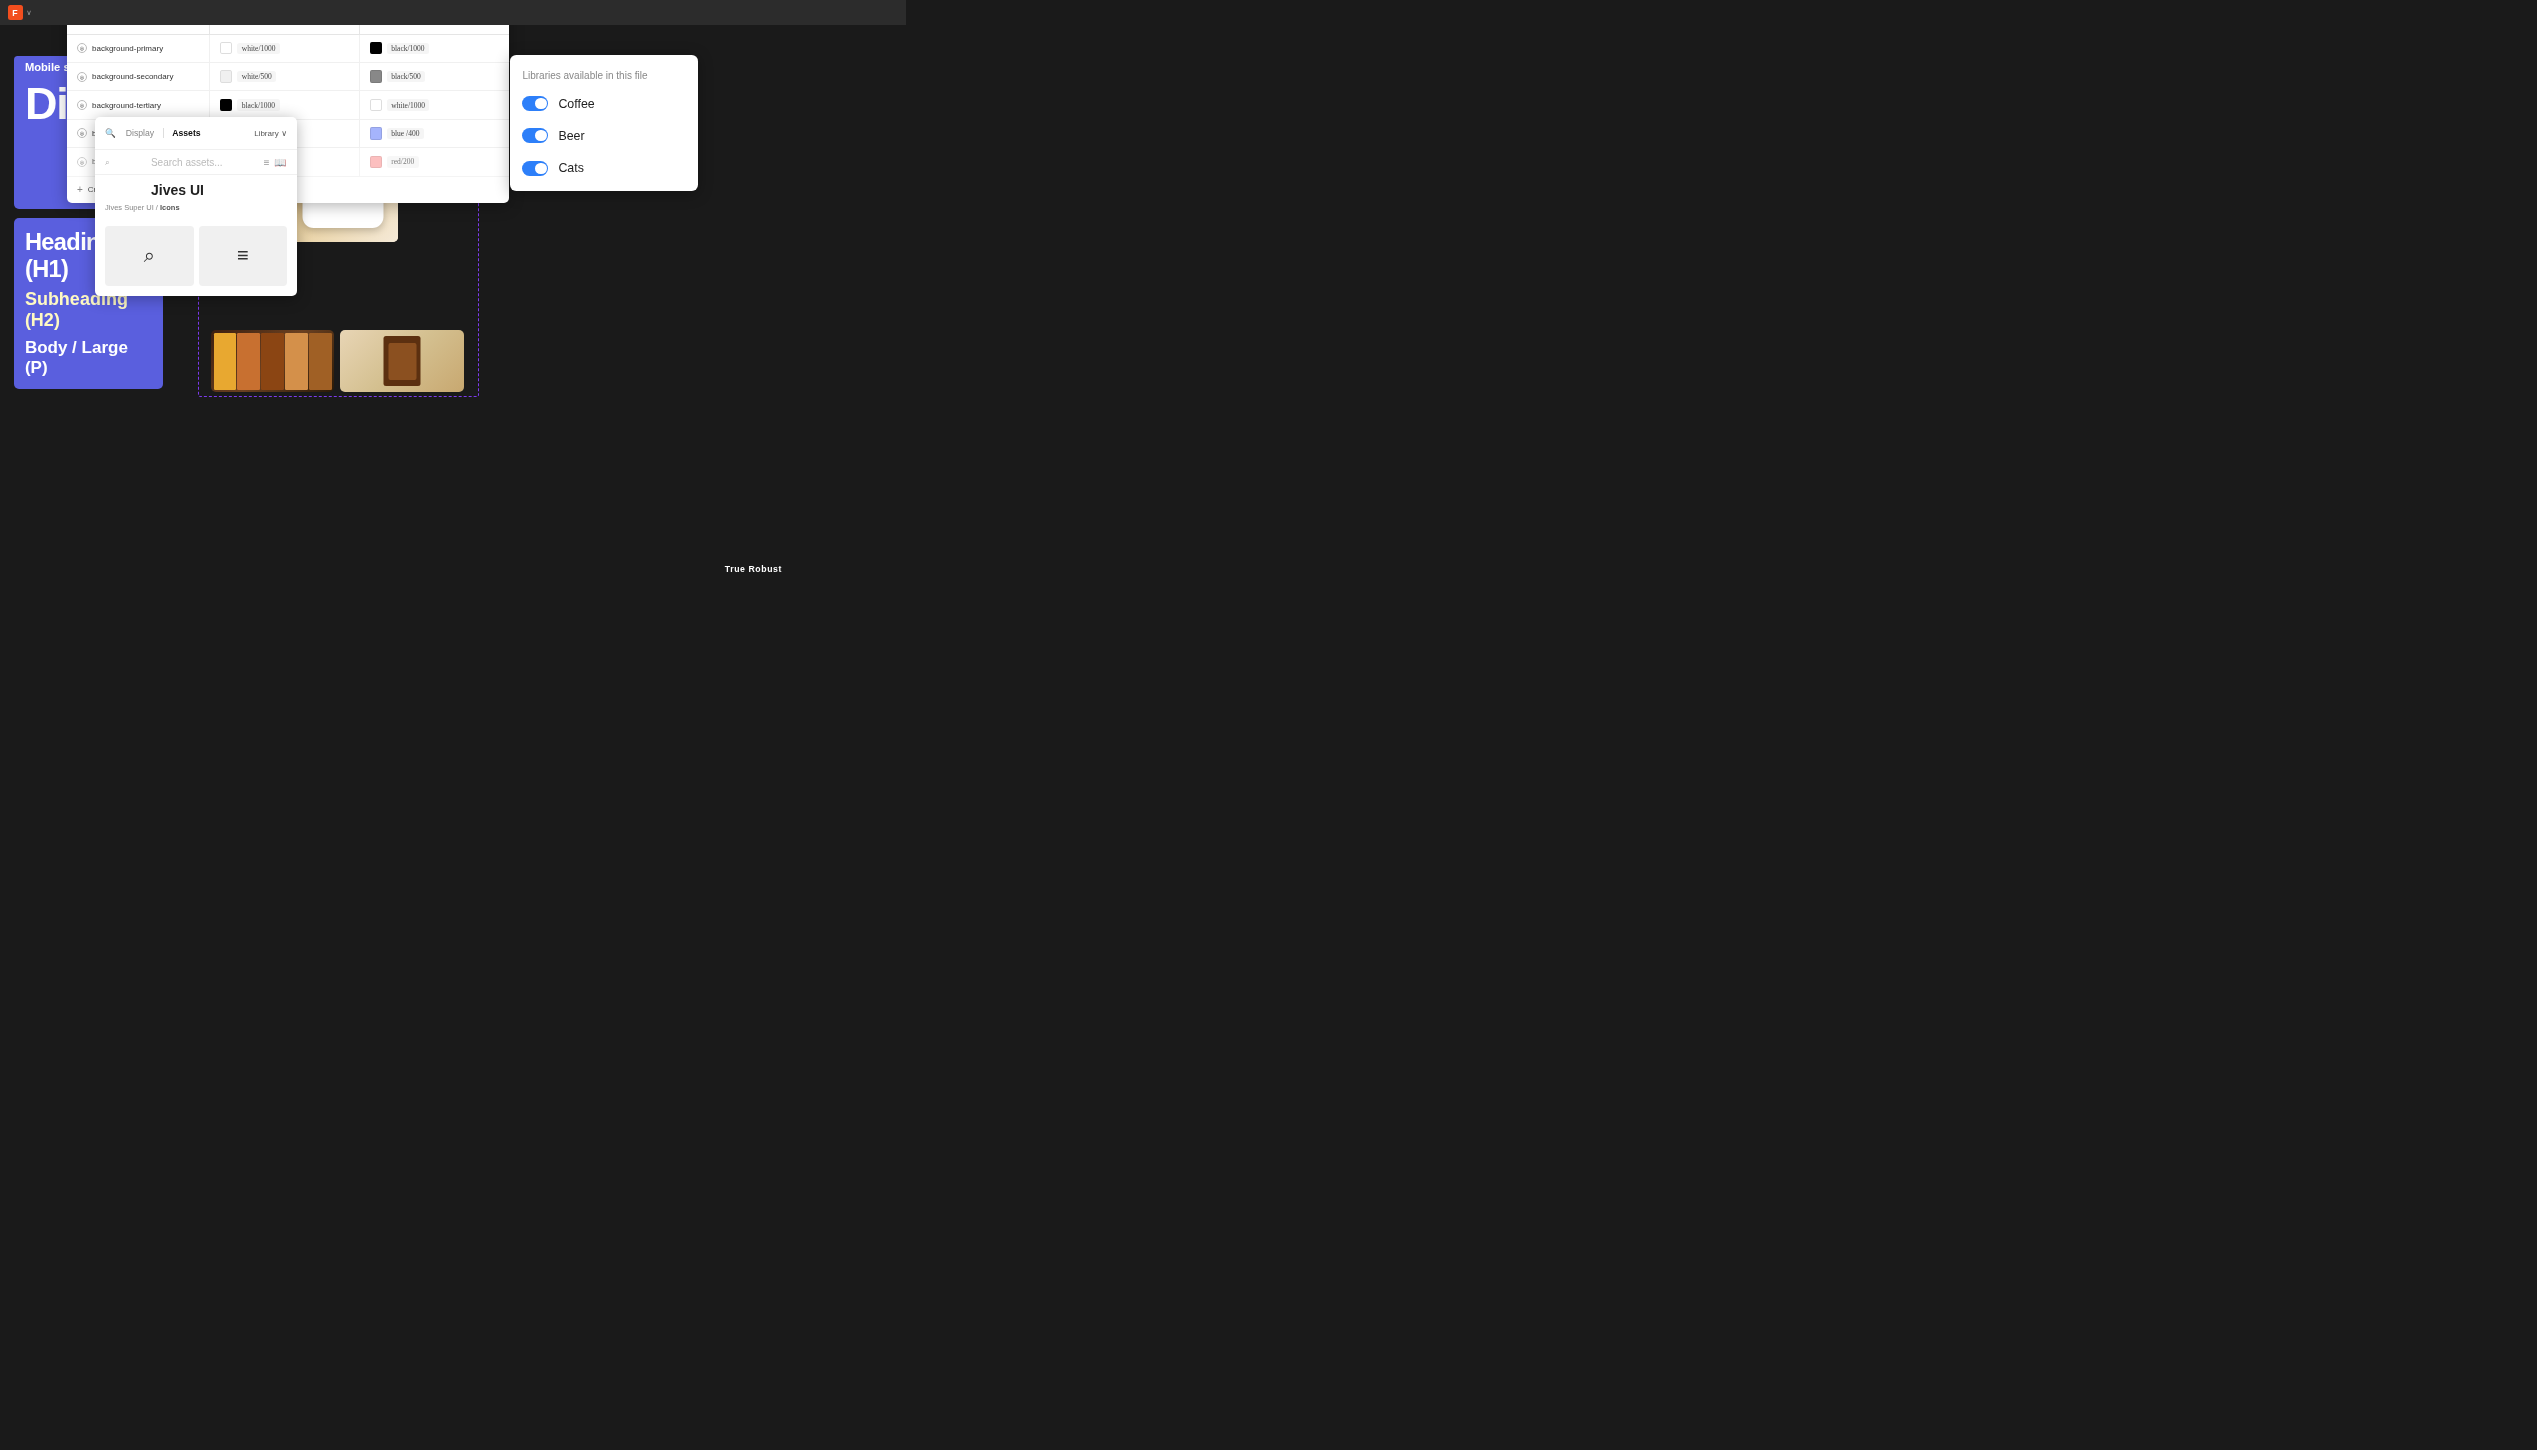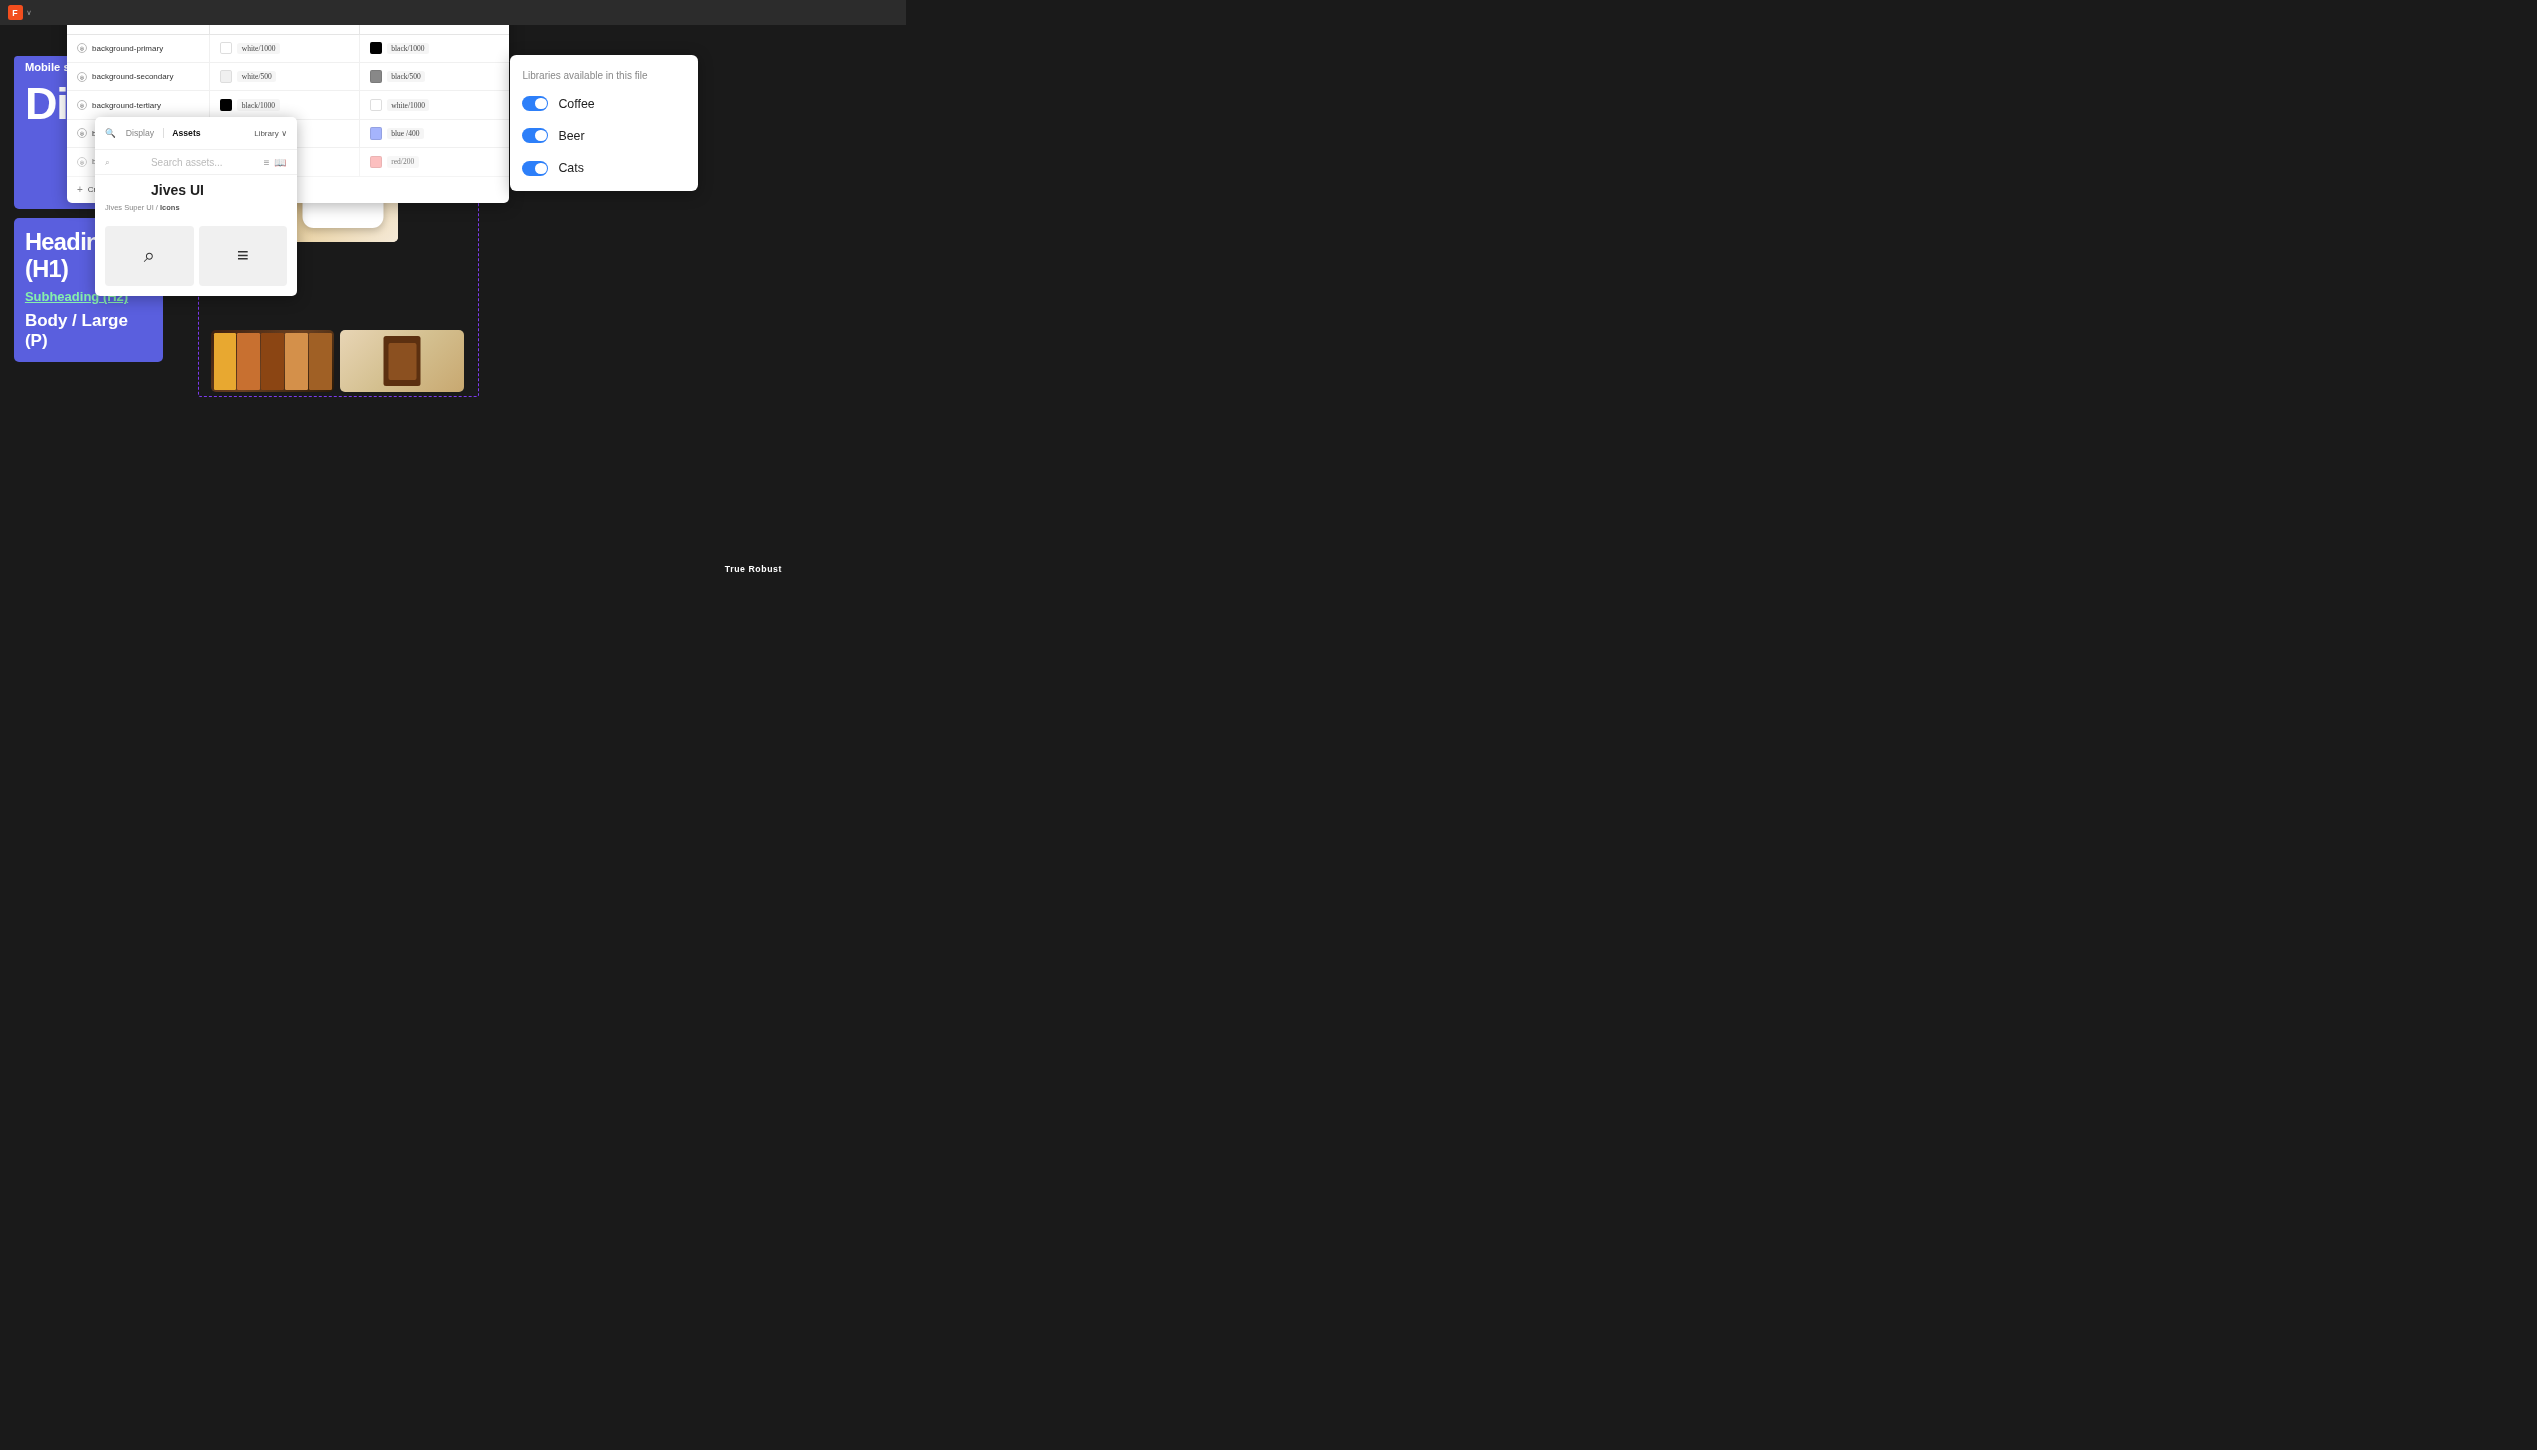--- a/index.html
+++ b/index.html
@@ -91,24 +91,23 @@
       flex-direction: column;
       gap: 6.2px;
     }
     .text-style-heading {
       font-size: 23.6px;
       font-weight: 700;
       color: white;
       letter-spacing: -0.6px;
     }
     .text-style-subheading {
-      font-size: 13px;
+      font-size: 18px;
       font-weight: 700;
-      color: #86efac;
-      text-decoration: underline;
+      color: #fef9c3;
     }
     .text-style-body {
       font-size: 17px;
       font-weight: 700;
       color: white;
     }
 
     
     .variables-table {
       position: absolute;

